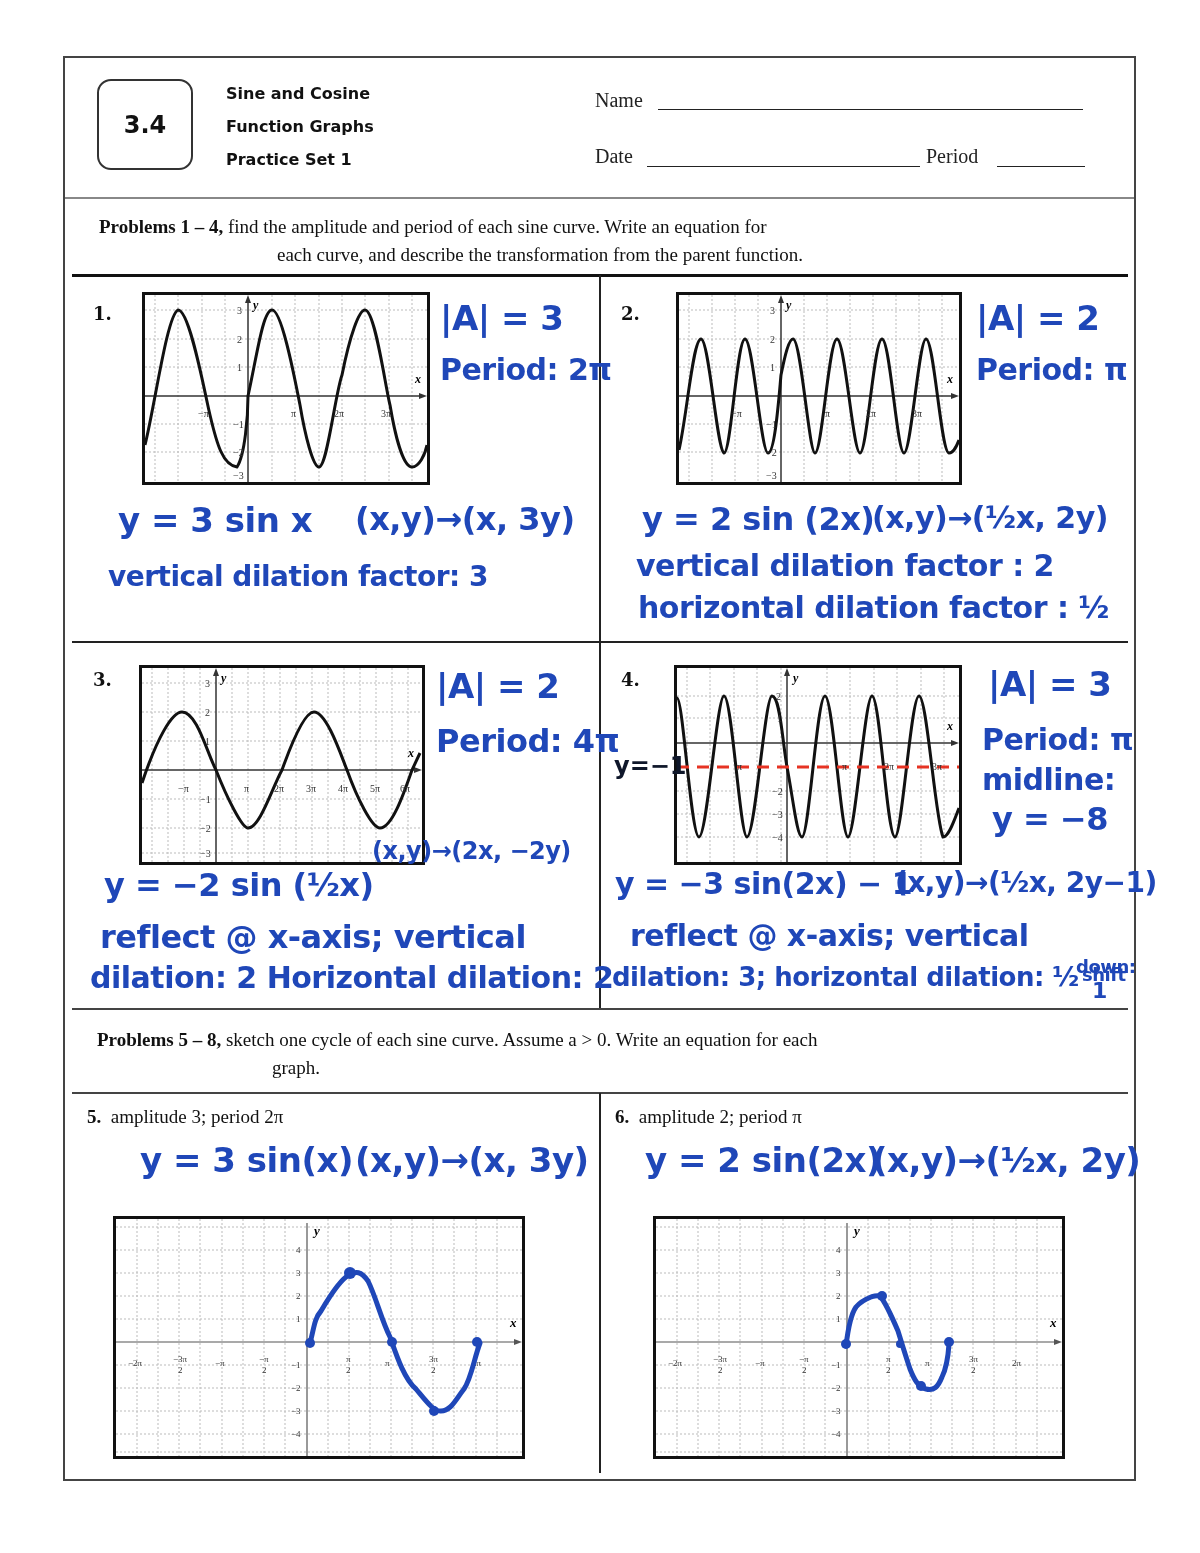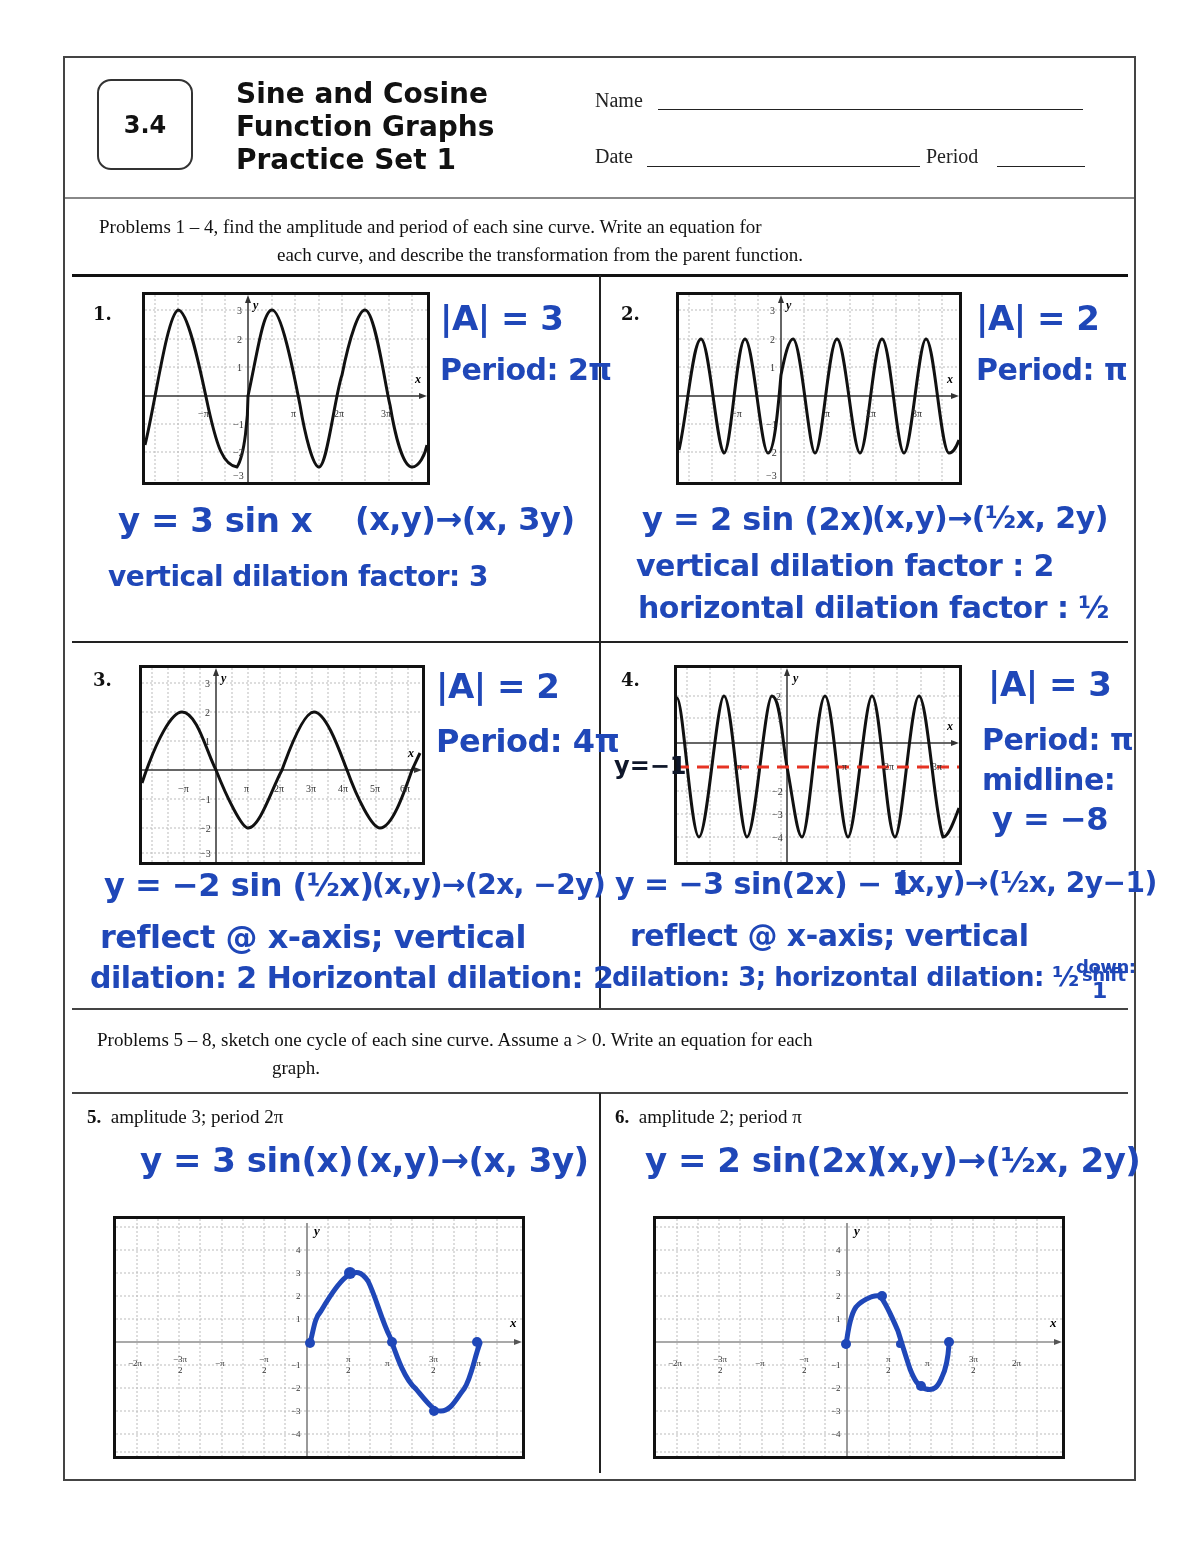--- a/index.html
+++ b/index.html
@@ -1,27 +1,27 @@
 <!DOCTYPE html>
 <html><head>
 <meta charset="utf-8">
 <style>
   html, body { margin:0; padding:0; background:#ffffff; }
   body { width:1200px; height:1553px; position:relative; overflow:hidden; font-family:"DejaVu Serif", serif; color:#111; }
   .page { position:absolute; left:63px; top:56px; width:1073px; height:1425px; border:2px solid #444; box-sizing:border-box; }
   .abs { position:absolute; }
   .lesson-box { left:97px; top:79px; width:96px; height:91px; border:2px solid #333; border-radius:14px; box-sizing:border-box; display:flex; align-items:center; justify-content:center; font-family:"DejaVu Sans", sans-serif; font-weight:bold; font-size:24px; }
-  .title-line { left:236px; font-family:"DejaVu Sans", sans-serif; font-weight:bold; font-size:28px; line-height:24px;text-align:right; }
+  .title-line { left:226px; font-family:"DejaVu Sans", sans-serif; font-weight:bold; font-size:16px; line-height:24px;text-align:right; }
   .field-label { font-family:"Liberation Serif", serif; font-size:20px; color:#222; }
   .blank { position:absolute; border-bottom:1.5px solid #222; height:0; }
   .hrule { position:absolute; height:0; border-top:2px solid #222; }
   .hrule.thin { border-top:1px solid #666; }
   .vrule { position:absolute; width:0; border-left:2px solid #222; }
   .instr { font-family:"Liberation Serif", serif; font-size:19px; line-height:27px; }
-  .instr b { font-weight:normal; }
+  .instr b { font-weight:bold; }
   .pnum { font-family:"DejaVu Serif", serif; font-weight:bold; font-size:18px; }
   .hand { font-family:"DejaVu Sans", sans-serif; color:#1f47b8; font-weight:bold; letter-spacing:-0.5px; white-space:nowrap; }
   .hand-red { font-family:"DejaVu Sans", sans-serif; color:#0f172a; font-weight:bold; white-space:nowrap; }
   .graph { position:absolute; border:3px solid #111; box-sizing:border-box; background:#fff; }
   .graph svg { position:absolute; left:0; top:0; }
   .sub-label { font-family:"Liberation Serif", serif; font-size:19px; }
   .sub-label b { font-weight:bold; }
 </style>
 </head>
 <body>
@@ -197,21 +197,21 @@
         <text x="58" y="164">−2</text>
         <text x="58" y="189">−3</text>
     </g>
     <text x="79" y="14" font-family="Liberation Serif, serif" font-style="italic" font-weight="bold" font-size="12">y</text>
     <text x="266" y="89" font-family="Liberation Serif, serif" font-style="italic" font-weight="bold" font-size="12">x</text>
   </svg>
 </div>
 <div class="abs hand" style="left:436px; top:666px; font-size:34px;">|A| = 2</div>
 <div class="abs hand" style="left:436px; top:722px; font-size:32px;">Period: 4π</div>
 <div class="abs hand" style="left:104px; top:866px; font-size:32px;">y = −2 sin (½x)</div>
-<div class="abs hand" style="left:372px; top:868px; font-size:28px;">(x,y)→(2x, −2y)</div>
+<div class="abs hand" style="left:372px; top:837px; font-size:24px;">(x,y)→(2x, −2y)</div>
 <div class="abs hand" style="left:100px; top:918px; font-size:32px;">reflect @ x-axis; vertical</div>
 <div class="abs hand" style="left:90px; top:960px; font-size:30px;">dilation: 2   Horizontal dilation: 2</div>
 
 <div class="abs pnum" style="left:621px; top:669px;">4.</div>
 <div class="graph" style="left:674px; top:665px; width:288px; height:200px;">
   <svg width="282" height="194" viewBox="0 0 282 194">
     <g stroke="#bbb" stroke-dasharray="2,2" stroke-width="1">
       <line x1="10" y1="0" x2="10" y2="194"></line>
         <line x1="33" y1="0" x2="33" y2="194"></line>
         <line x1="57" y1="0" x2="57" y2="194"></line>

